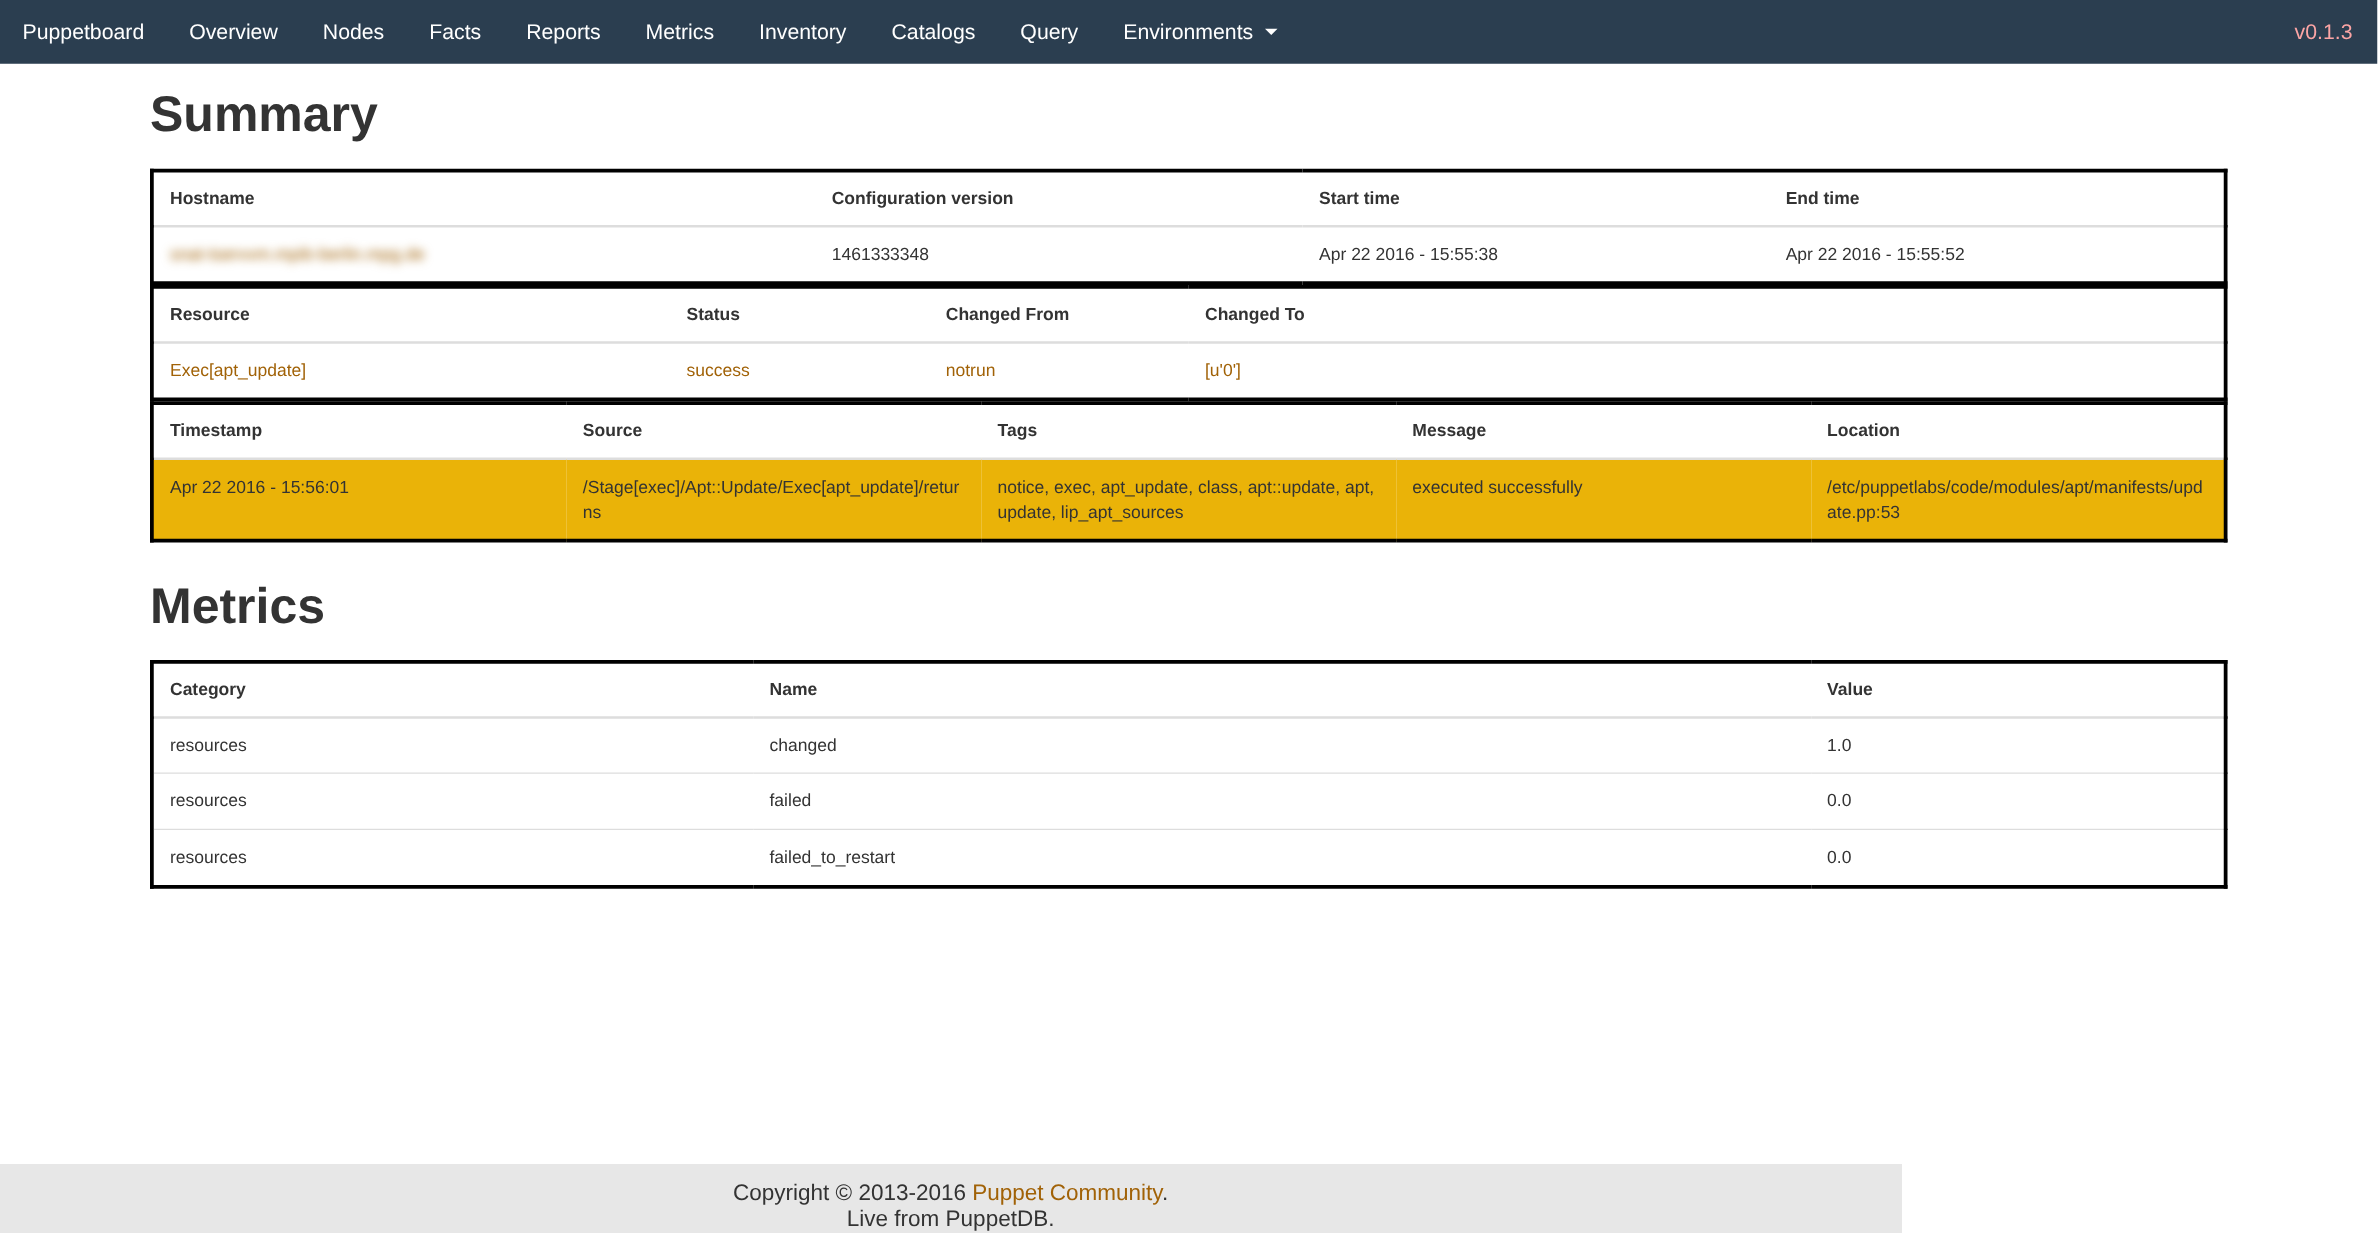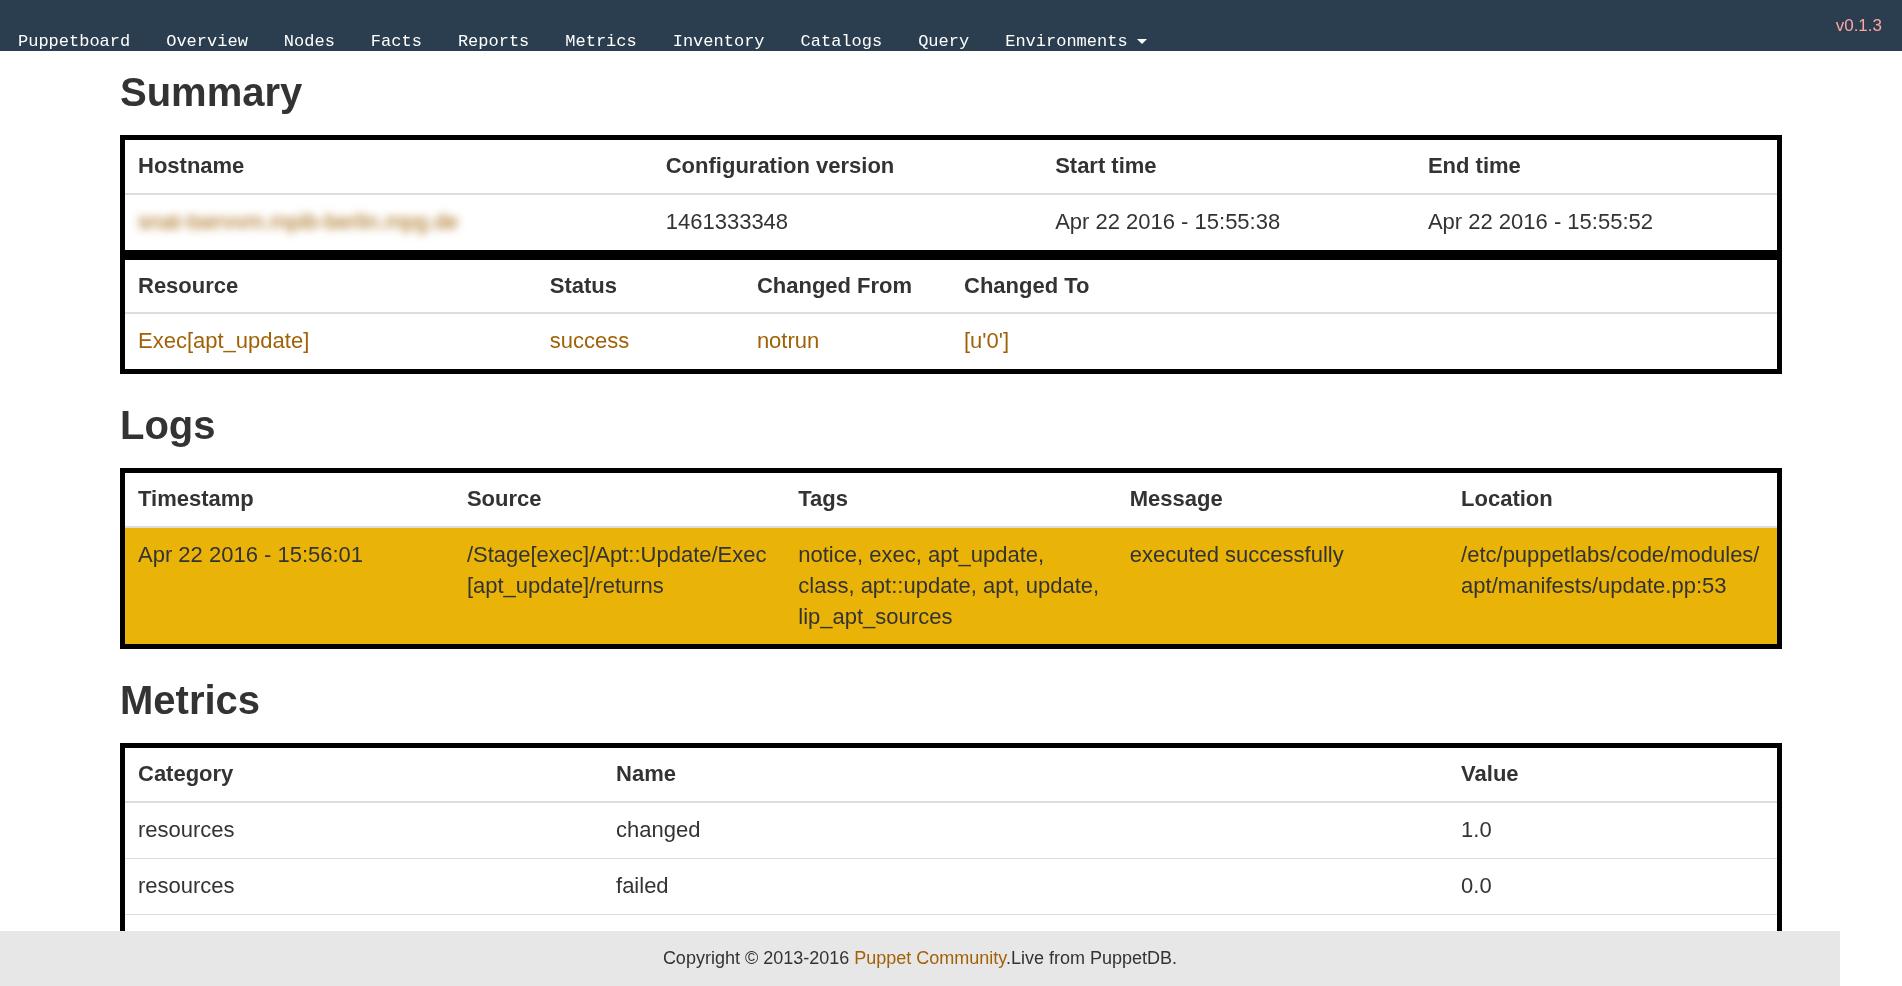--- a/index.html
+++ b/index.html
@@ -15,21 +15,21 @@
   }
 
   
   .navbar {
     background: #2b3e50;
     height: 51px;
     display: flex;
     align-items: stretch;
     width: 100%;
   }
-  .nav-left { display: flex; align-items: flex-end; font-family: Liberation Mono, monospace; }
+  .nav-left { display: flex; align-items: center; }
   .nav-item {
     display: flex;
     align-items: center;
     padding: 0 18px;
     color: #ffffff;
     font-size: 17px;
     cursor: pointer;
     white-space: nowrap;
   }
   .caret {
@@ -55,22 +55,22 @@
     font-size: 40px;
     font-weight: 700;
     color: #333333;
     margin: 29px 0 20px 0;
   }
   .container h2:first-child { margin-top: 19px; }
 
   table {
     width: 100%;
     border-collapse: collapse;
-    border: 5px solid #000000;
-    font-size: 22px;
+    border: 3px solid #000000;
+    font-size: 14px;
     line-height: 1.4;
     table-layout: fixed;
   }
   th {
     text-align: left;
     font-weight: 700;
     padding: 11px 13px;
     border-bottom: 2px solid #dddddd;
   }
   td {
@@ -81,30 +81,31 @@
     overflow-wrap: break-word;
   }
   a { color: #a16207; text-decoration: none; cursor: pointer; }
   tr.success td { background: #eab308; }
   .blurred { filter: blur(4px); }
 
   
   .footer {
     position: fixed;
     left: 0; bottom: 0;
-    width: 1840px;
+    width: 1521px;
     height: 55px;
     background: #e7e7e7;
     display: flex;
     align-items: center;
-    justify-content: center;
+    justify-content: flex-end;
     padding: 0 19px;
     box-sizing: border-box;
     font-size: 18px;
     color: #333333;
+    flex-direction: column;
   }
 </style>
 </head>
 <body>
 
 <div class="navbar">
   <div class="nav-left">
     <div class="nav-item">Puppetboard</div>
     <div class="nav-item">Overview</div>
     <div class="nav-item">Nodes</div>
@@ -178,21 +179,20 @@
         <td>
           <a>notrun</a>
         </td>
         <td>
           <a>[u'0']</a>
         </td>
       </tr>
     </tbody>
   </table>
 
-  <h2>Logs</h2>
   <table>
     <colgroup>
         <col style="width:20%">
         <col style="width:20%">
         <col style="width:20%">
         <col style="width:20%">
         <col style="width:20%">
       </colgroup>
     <thead>
       <tr>

